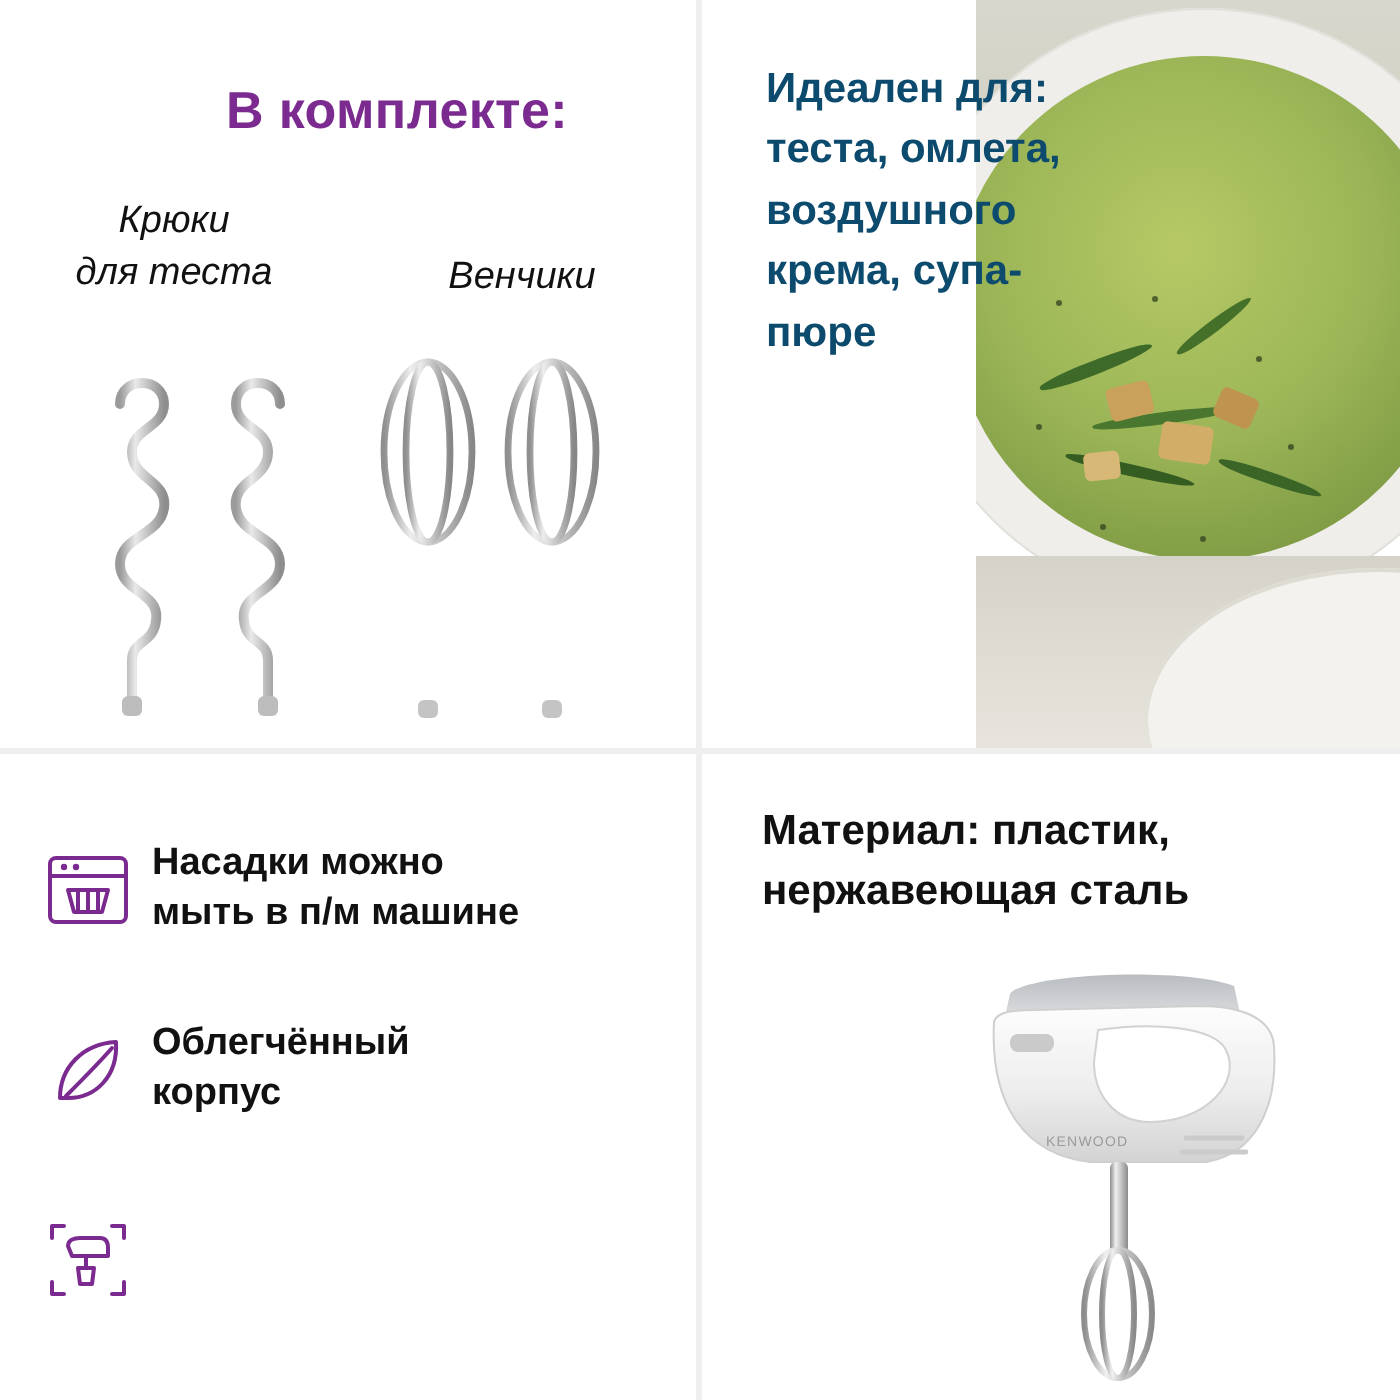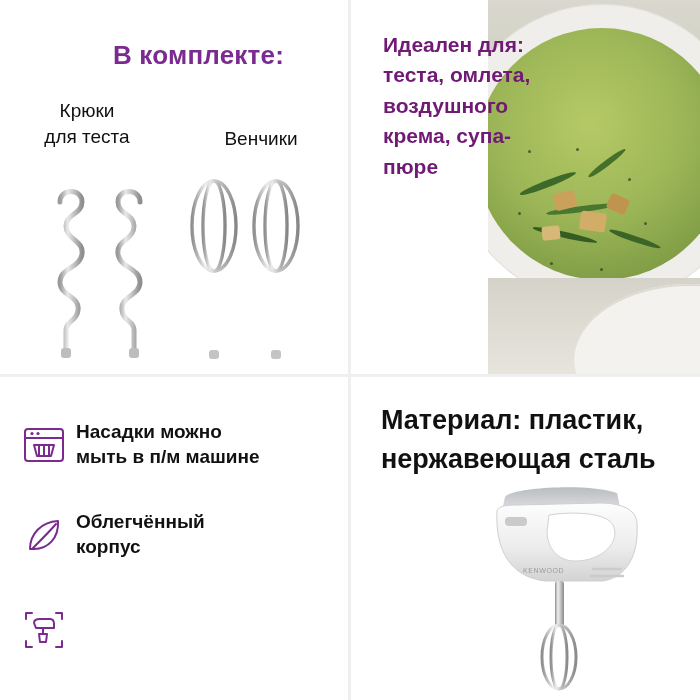--- a/index.html
+++ b/index.html
@@ -46,21 +46,21 @@
     text-align: center;
     font-size: 26px; font-weight: bold;
     color: #7b2a90;
     letter-spacing: 0.2px;
   }
   .kit-cols {
     position: absolute;
     top: 98px; left: 0; width: 348px;
     display: flex;
   }
-  .kit-col { width: 174px; text-align: center; }
+  .kit-col { width: 174px; text-align: center; font-style: italic; }
   .kit-label {
     font-size: 19px; color: #111; line-height: 1.35;
   }
 
   
   .tools {
     position: absolute;
     top: 180px; left: 0; width: 348px; height: 185px;
   }
   .tool { position: absolute; }
@@ -127,21 +127,21 @@
     border-radius: 50%;
     background: #f3f2ee;
     box-shadow: inset 0 2px 0 #dedbd2;
   }
 
   .ideal-text {
     position: absolute;
     left: 32px; top: 30px;
     width: 176px;
     font-size: 21px; line-height: 1.45;
-    color: #701a75;
+    color: #0c4a6e;
     font-weight: 600;
   }
 
   
   .q-bl {
     position: absolute; left: 0; top: 377px;
     width: 348px; height: 323px;
   }
   .feature {
     position: absolute;
@@ -166,21 +166,21 @@
   
   .q-br {
     position: absolute; left: 351px; top: 377px;
     width: 349px; height: 323px;
     overflow: hidden;
   }
   .material-text {
     position: absolute;
     left: 30px; top: 24px;
     width: 300px;
-    font-size: 27px; line-height: 1.45;
+    font-size: 21px; line-height: 1.45;
     color: #111; font-weight: 600;
   }
   .mixer {
     position: absolute;
     left: 120px; top: 104px;
     width: 200px; height: 215px;
   }
 </style>
 </head>
 <body>

